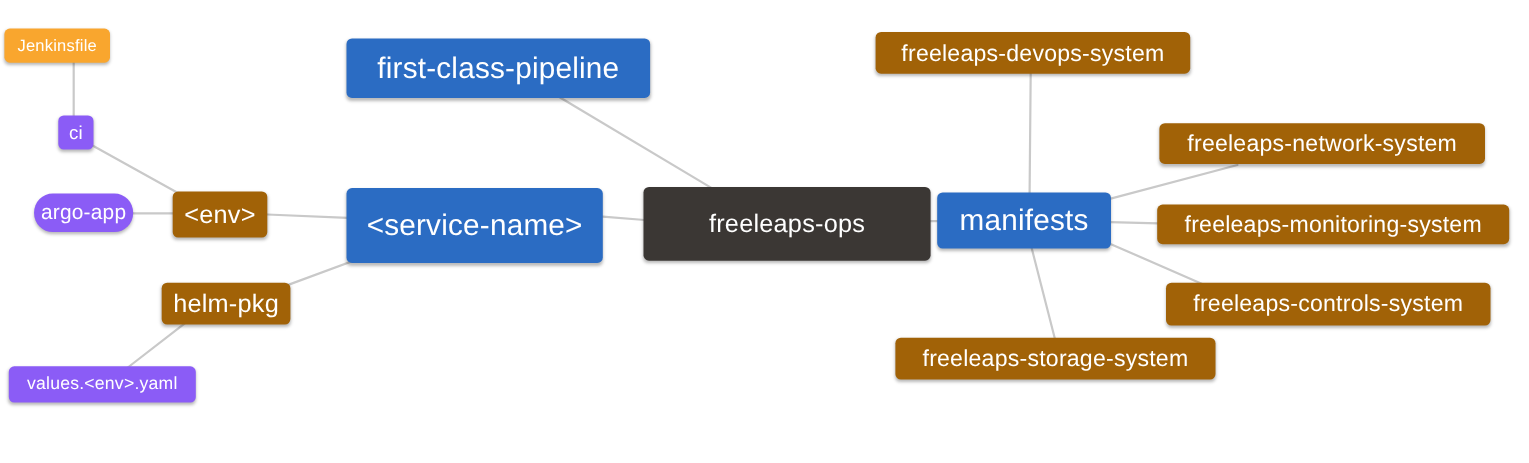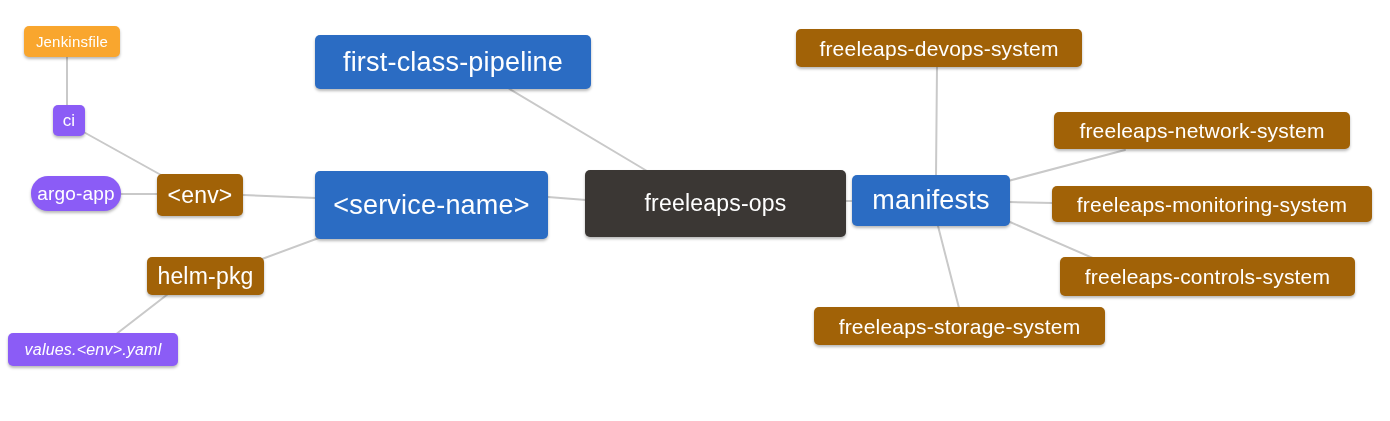--- a/index.html
+++ b/index.html
@@ -22,22 +22,22 @@
 
   
   #n-ops       {left:585px;top:170px;width:261px;height:67px;font-size:23px;}
   #n-fcp       {left:315px;top:35px; width:276px;height:54px;font-size:27px;}
   #n-service   {left:315px;top:171px;width:233px;height:68px;font-size:27px;}
   #n-manifests {left:852px;top:175px;width:158px;height:51px;font-size:27px;}
   #n-env       {left:157px;top:174px;width:86px; height:42px;font-size:23px;}
   #n-helm      {left:147px;top:257px;width:117px;height:38px;font-size:23px;}
   #n-ci        {left:53px; top:105px;width:32px; height:31px;font-size:17px;}
   #n-argo      {left:31px; top:176px;width:90px; height:35px;font-size:19px;border-radius:17px;}
-  #n-jenkins   {left:24px; top:26px; width:96px; height:31px;font-size:15px;text-align:right;}
-  #n-values    {left:8px;  top:333px;width:170px;height:33px;font-size:16px;font-style:italic;}
+  #n-jenkins   {left:4px; top:26px; width:96px; height:31px;font-size:15px;text-align:right;}
+  #n-values    {left:8px;  top:333px;width:170px;height:33px;font-size:16px;}
   #n-devops    {left:796px; top:29px; width:286px;height:38px;font-size:21px;}
   #n-network   {left:1054px;top:112px;width:296px;height:37px;font-size:21px;}
   #n-monitor   {left:1052px;top:186px;width:320px;height:36px;font-size:21px;}
   #n-controls  {left:1060px;top:257px;width:295px;height:39px;font-size:21px;}
   #n-storage   {left:814px; top:307px;width:291px;height:38px;font-size:21px;}
 </style>
 </head>
 <body>
 
 <div id="canvas">

